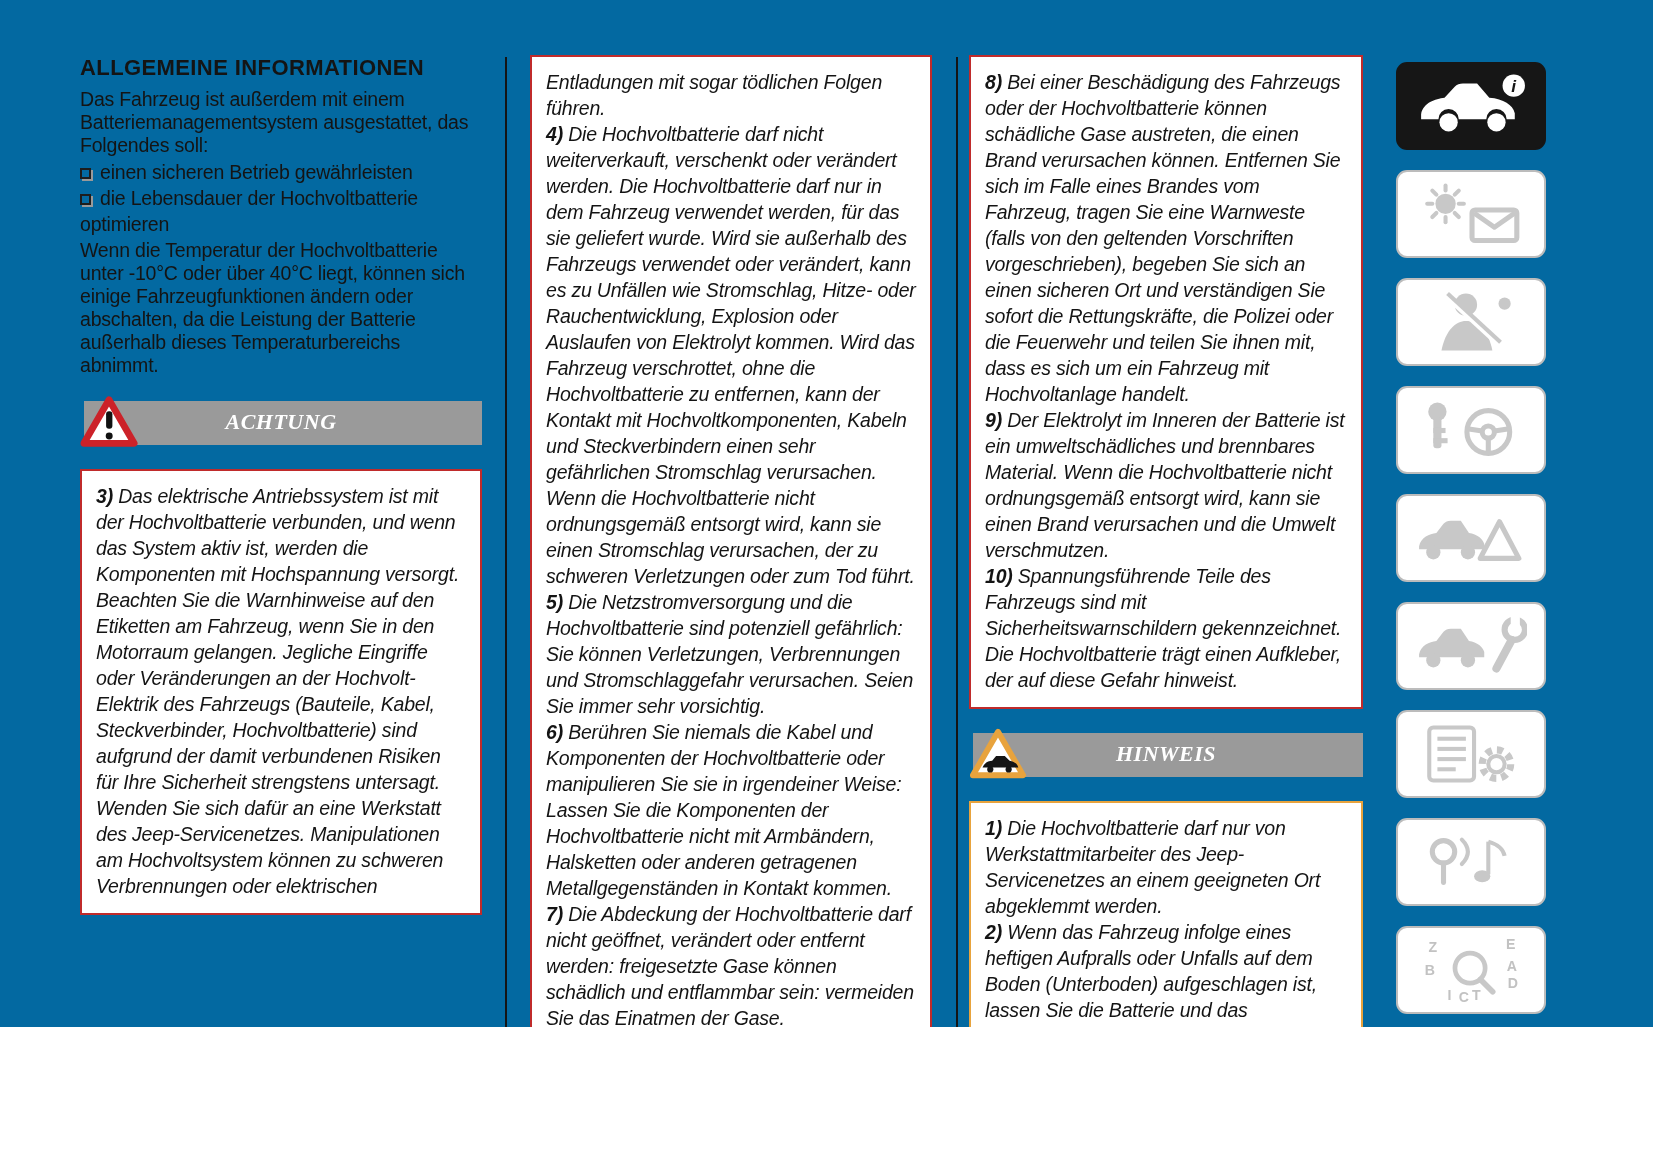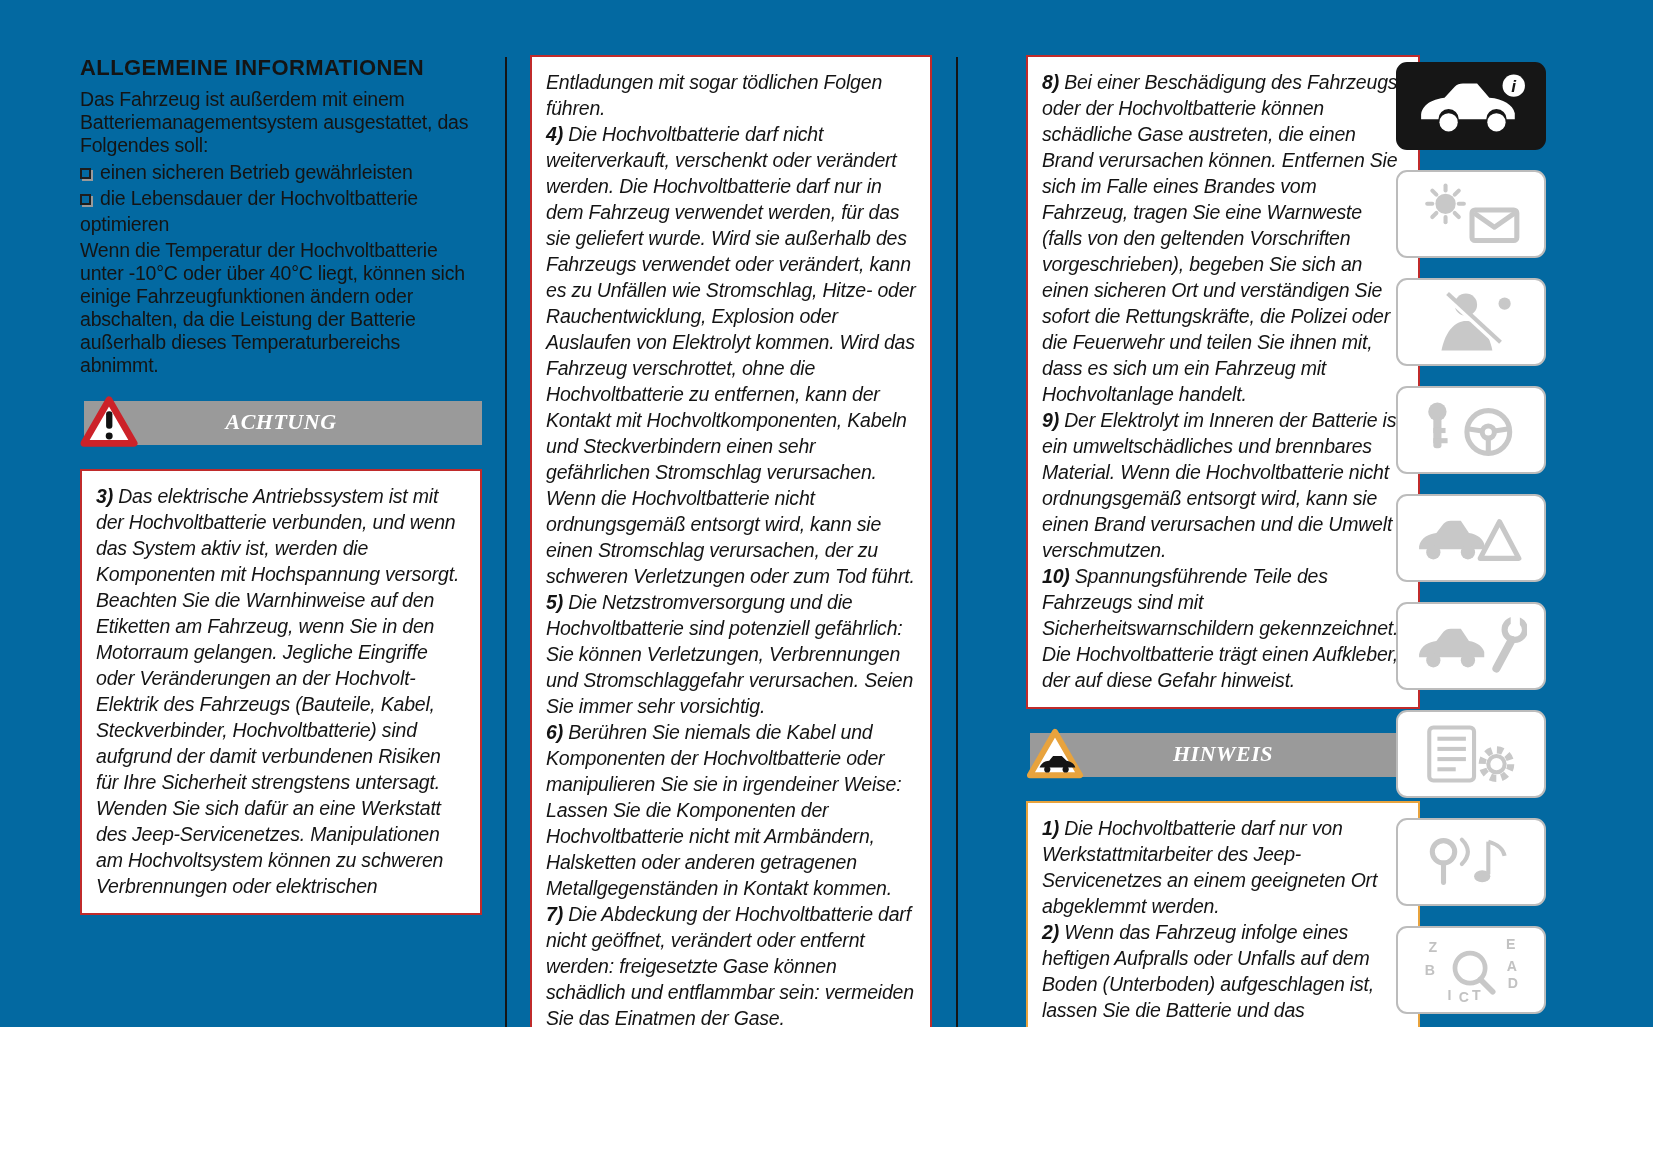--- a/index.html
+++ b/index.html
@@ -7,21 +7,21 @@
   body { font-family:"Liberation Sans", sans-serif; color:#141414; }
   .page { position:relative; width:1653px; height:1027px; background:#0369a1; overflow:hidden; }
 
   .vrule { position:absolute; top:57px; height:986px; width:2px; background:#151515; }
   .vrule-1 { left:505px; }
   .vrule-2 { left:956px; }
 
   .col { position:absolute; top:55px; }
   .col-left  { left:80px;  width:402px; }
   .col-mid   { left:530px; width:402px;border-radius:23px; }
-  .col-right { left:1026px; width:394px; }
+  .col-right { left:969px; width:394px; }
 
   .heading { font-size:22px; font-weight:bold; letter-spacing:.4px; margin-bottom:7px; }
   .body-text { font-size:19.5px; line-height:23px; letter-spacing:-0.2px; }
   .bullets { margin:2px 0 2px; }
   .bullet-row { font-size:19.5px; line-height:26px; letter-spacing:-0.2px; }
   .bullet-icon { display:inline-block; width:11px; height:11px; border:2px solid #1d1d1d;
                  box-shadow:2px 2px 0 #9a9a9a; margin-right:9px; }
 
   .sec-header { position:relative; height:52px; margin:20px 0 20px; }
   .sec-header .bar { position:absolute; left:4px; right:0; top:4px; bottom:4px; background:#9a9a9a; }

